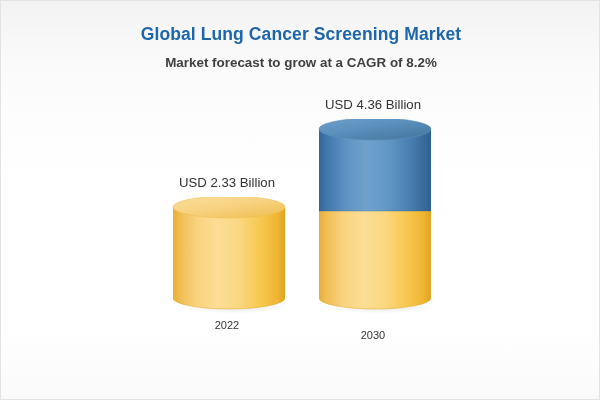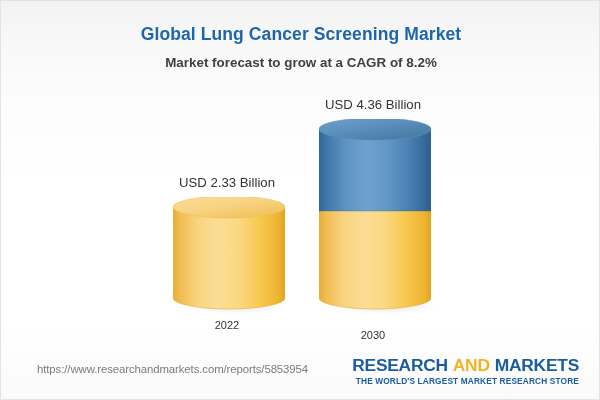--- a/index.html
+++ b/index.html
@@ -190,22 +190,14 @@
           <ellipse cx="58" cy="10" rx="56" ry="11" fill="url(#g30cap)"></ellipse>
           <ellipse cx="58" cy="10" rx="56" ry="11" fill="none" stroke="#5b8fbc" stroke-opacity="0.75" stroke-width="0.8"></ellipse>
         </svg>
       </div>
 
       <div class="year-label" style="left:272px;top:328px;">2030</div>
     </div>
 
   </div>
 
-  <div id="footer">
-    <div id="url">https://www.researchandmarkets.com/reports/5853954</div>
-
-    <div id="logo">
-      <div id="logo-line"><span class="logo-blue">RESEARCH</span><span class="logo-gold" style="margin-left: 5px;">AND</span><span class="logo-blue" style="margin-left: 5px;">MARKETS</span></div>
-      <div id="logo-tag">THE WORLD'S LARGEST MARKET RESEARCH STORE</div>
-    </div>
-  </div>
 
 </div>
 
 </body></html>

